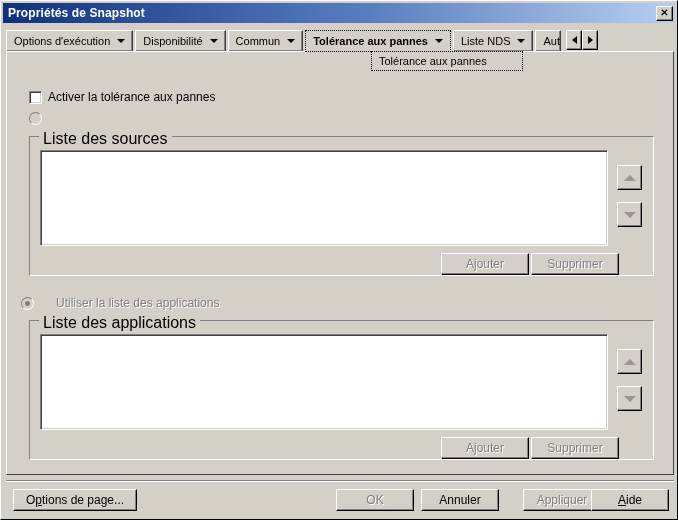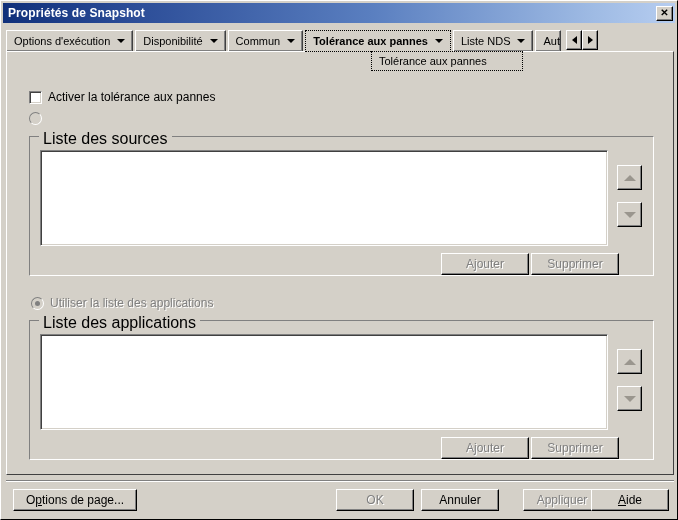--- a/index.html
+++ b/index.html
@@ -422,21 +422,21 @@
       <div class="spin" style="left:610px; top:150px;">
         <span class="tri-down"></span>
       </div>
       <div class="btn disabled" style="left:434px; top:201px; width:88px; height:22px;">
         <span>Ajouter</span>
       </div>
       <div class="btn disabled" style="left:524px; top:201px; width:88px; height:22px;">
         <span>Supprimer</span>
       </div>
 
-      <div class="checkrow" style="left:24px; top:244px;">
+      <div class="checkrow" style="left:14px; top:244px;gap:16px;">
         <span class="radio checked"></span>
         <span class="lbl disabled">Utiliser la liste des applications</span>
       </div>
 
       <div class="group" style="left:22px; top:268px; width:625px; height:140px;">
         <span class="grp-title">Liste des applications</span>
       </div>
       <div class="listbox" style="left:33px; top:282px; width:568px; height:96px;"></div>
       <div class="spin" style="left:610px; top:297px;">
         <span class="tri-up"></span>

